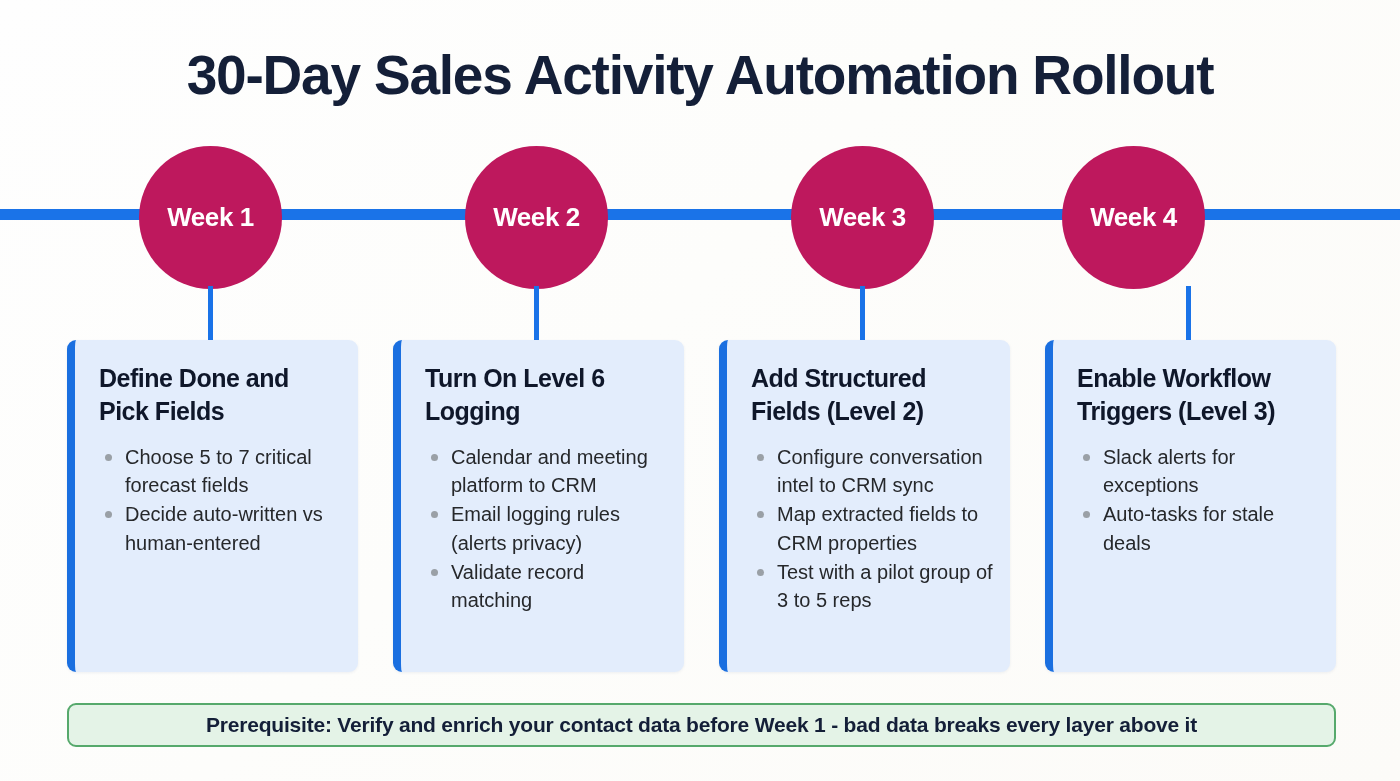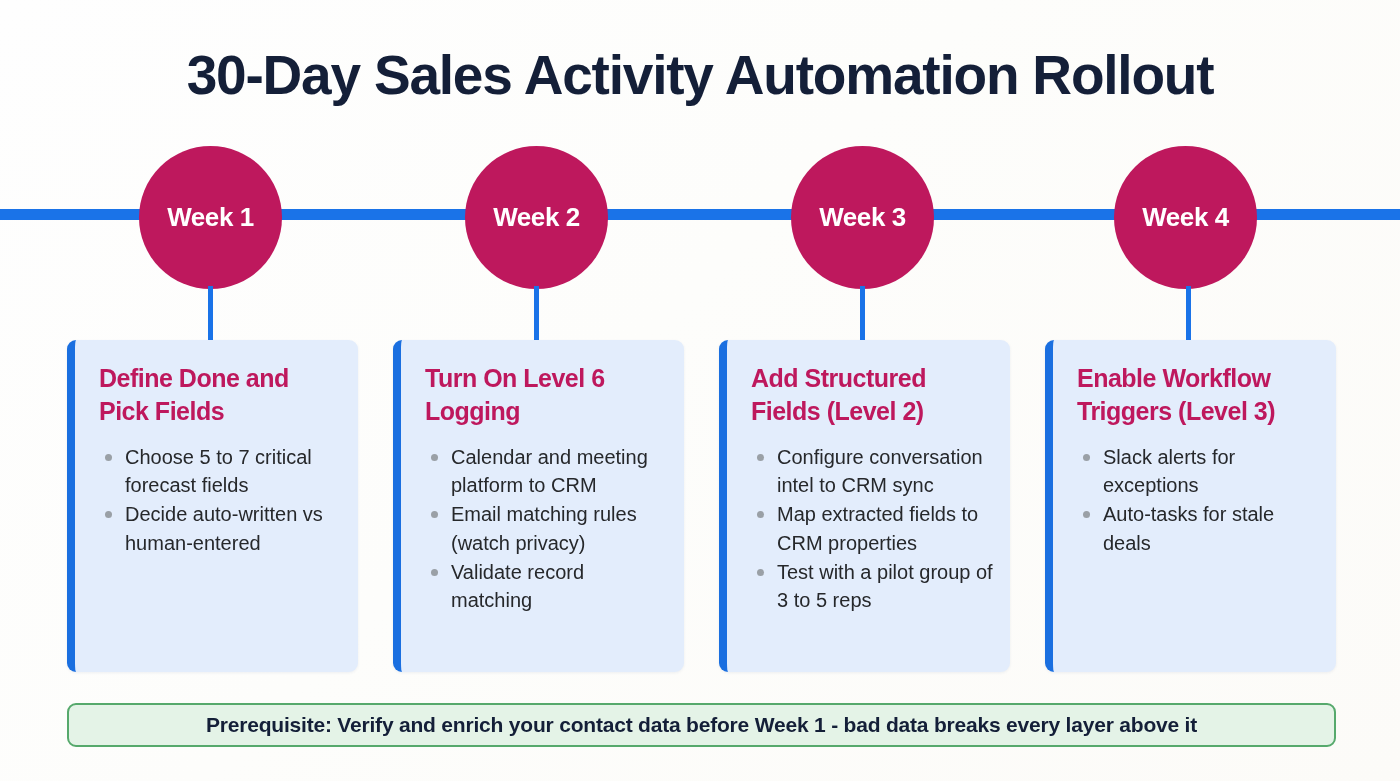--- a/index.html
+++ b/index.html
@@ -59,21 +59,21 @@
     align-items: center;
     justify-content: center;
     color: #ffffff;
     font-size: 26px;
     font-weight: bold;
     letter-spacing: -0.4px;
   }
   .node-1 { left: 139px; }
   .node-2 { left: 465px; }
   .node-3 { left: 791px; }
-  .node-4 { left: 1114px; text-align: right; }
+  .node-4 { left: 1062px; text-align: right; }
 
   
   .stem {
     position: absolute;
     top: 286px;
     width: 5px;
     height: 56px;
     background: #1a73e8;
   }
   .stem-1 { left: 208px; }
@@ -96,21 +96,21 @@
     overflow: hidden;
   }
   .card-1 { left: 67px; }
   .card-2 { left: 393px; }
   .card-3 { left: 719px; }
   .card-4 { left: 1045px; }
 
   .card-title {
     font-size: 25px;
     font-weight: bold;
-    color: #be185d;
+    color: #0f172a;
     line-height: 1.33;
     letter-spacing: -0.5px;
     margin: 0 0 14px 0;
   }
 
   .card-list {
     margin: 0;
     padding: 0;
     list-style: none;
   }
@@ -198,21 +198,21 @@
 
   <div class="card card-2">
     <div class="card-title">Turn On Level 6 Logging</div>
     <ul class="card-list">
       <li>
         <span class="bullet-dot"></span>
         <span>Calendar and meeting platform to CRM</span>
       </li>
       <li>
         <span class="bullet-dot"></span>
-        <span>Email matching rules (watch privacy)</span>
+        <span>Email logging rules (alerts privacy)</span>
       </li>
       <li>
         <span class="bullet-dot"></span>
         <span>Validate record matching</span>
       </li>
     </ul>
   </div>
 
   <div class="card card-3">
     <div class="card-title">Add Structured Fields (Level 2)</div>

